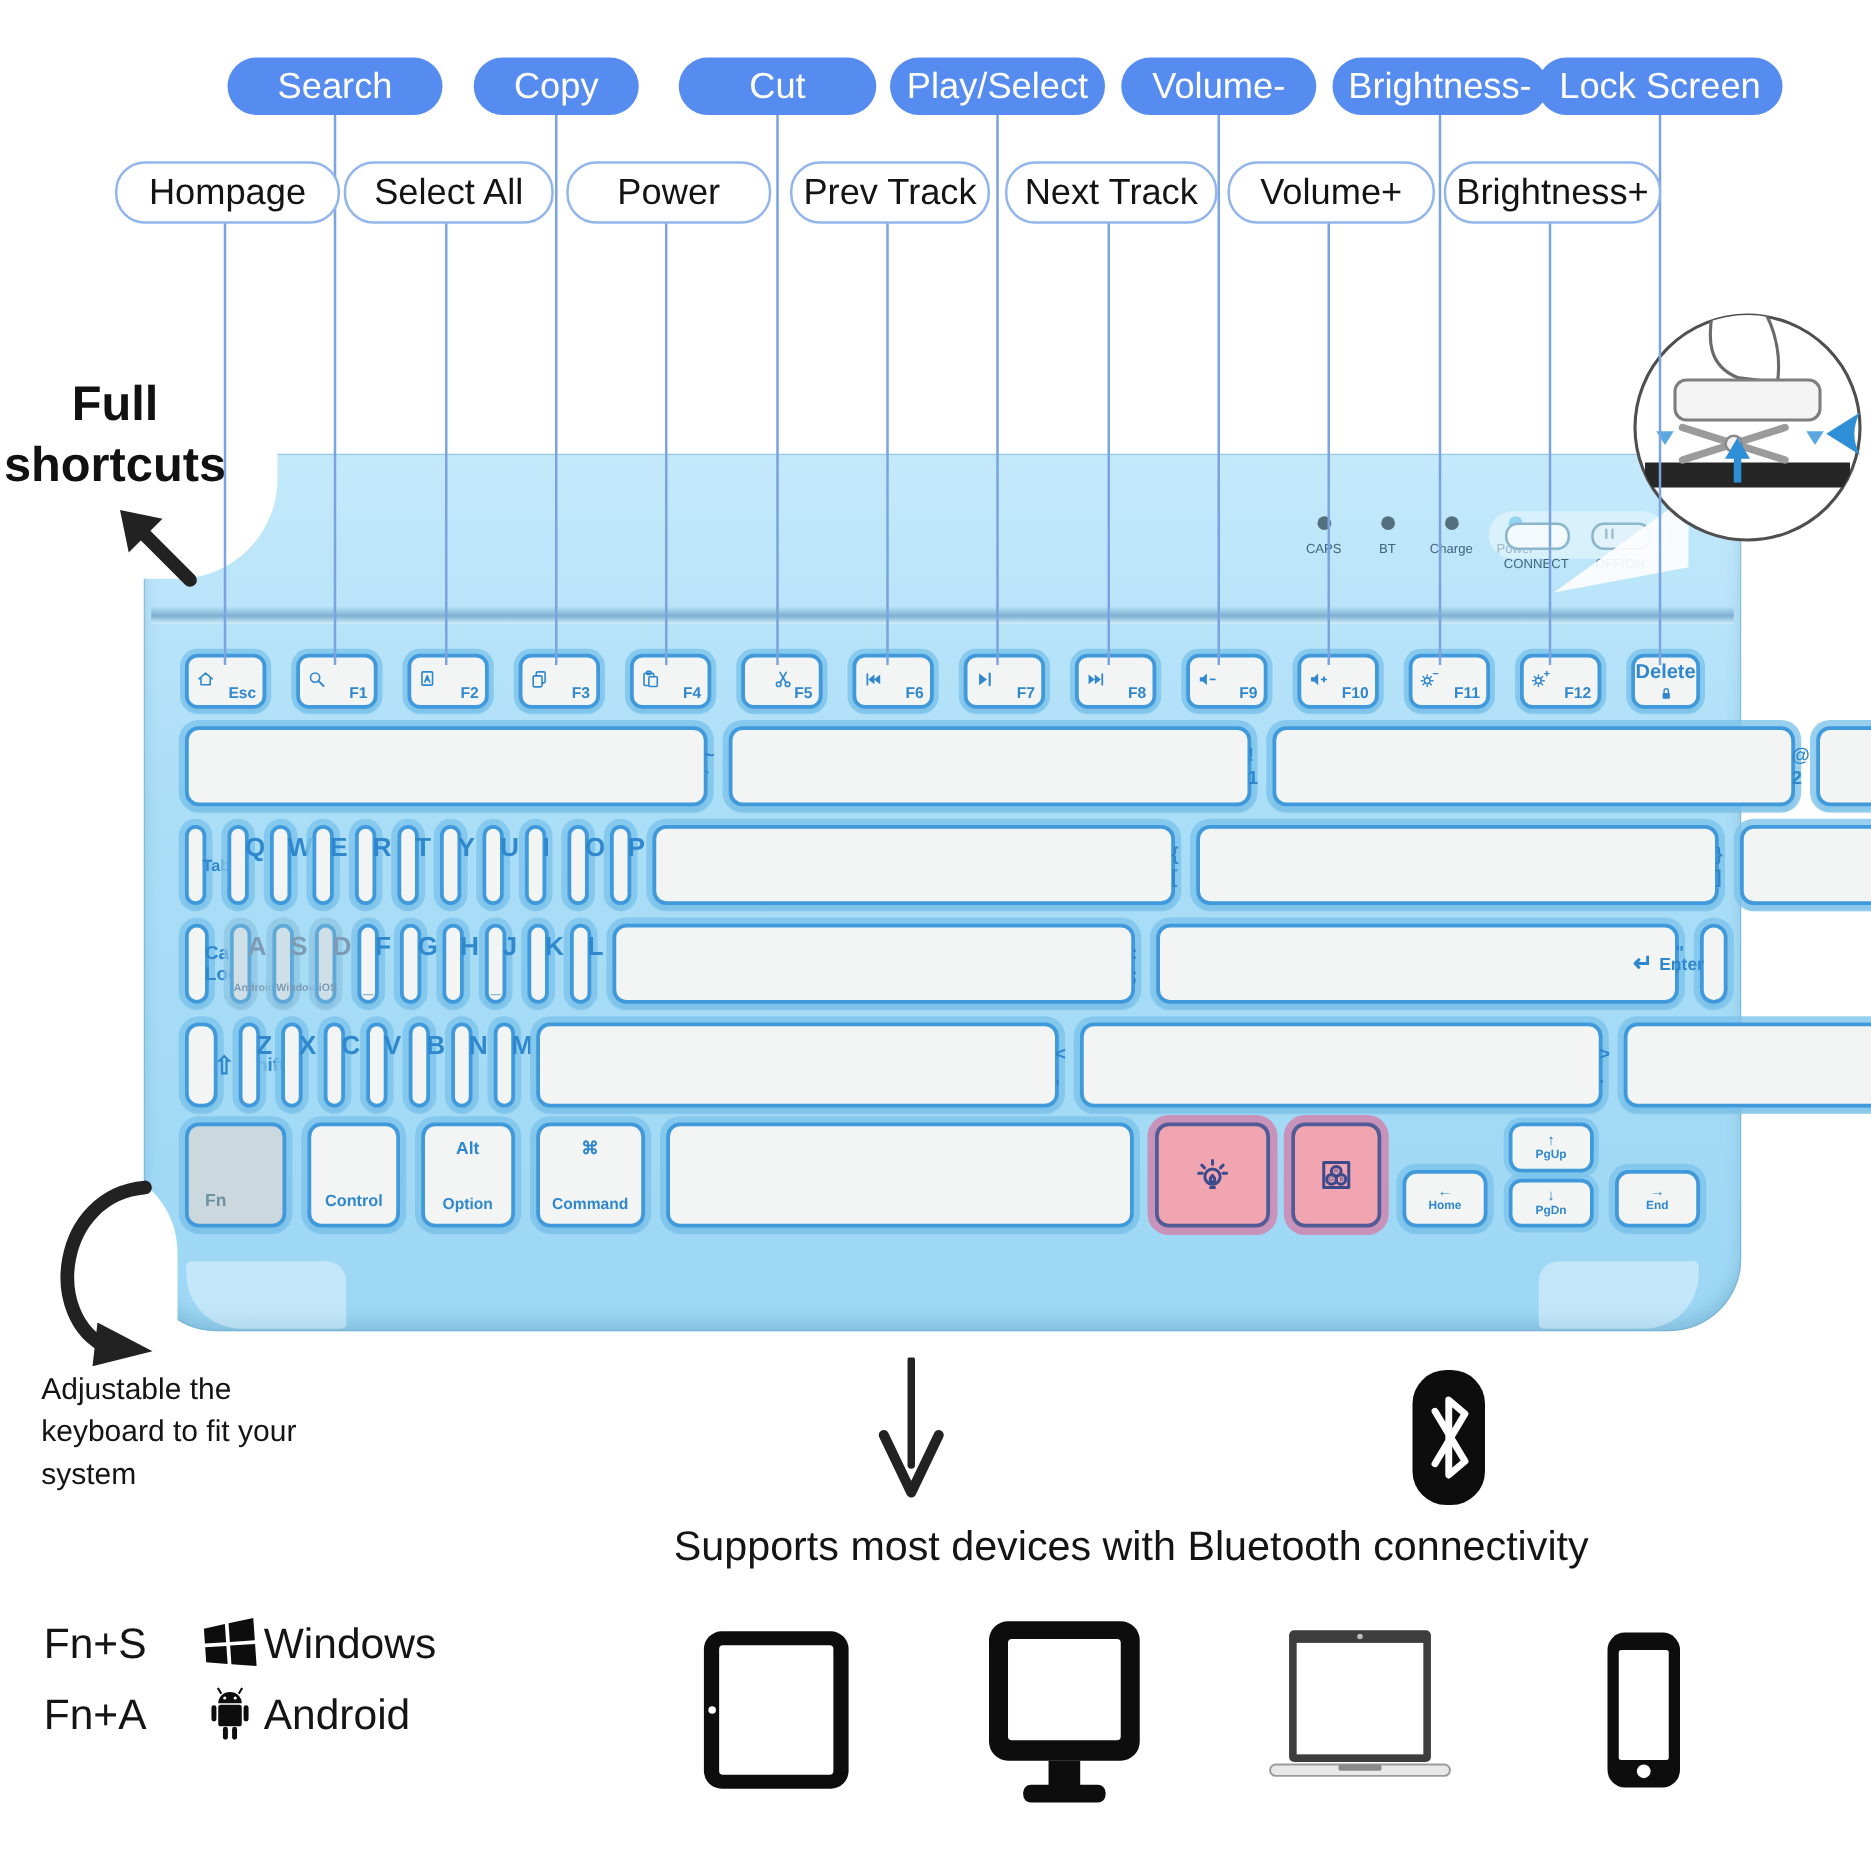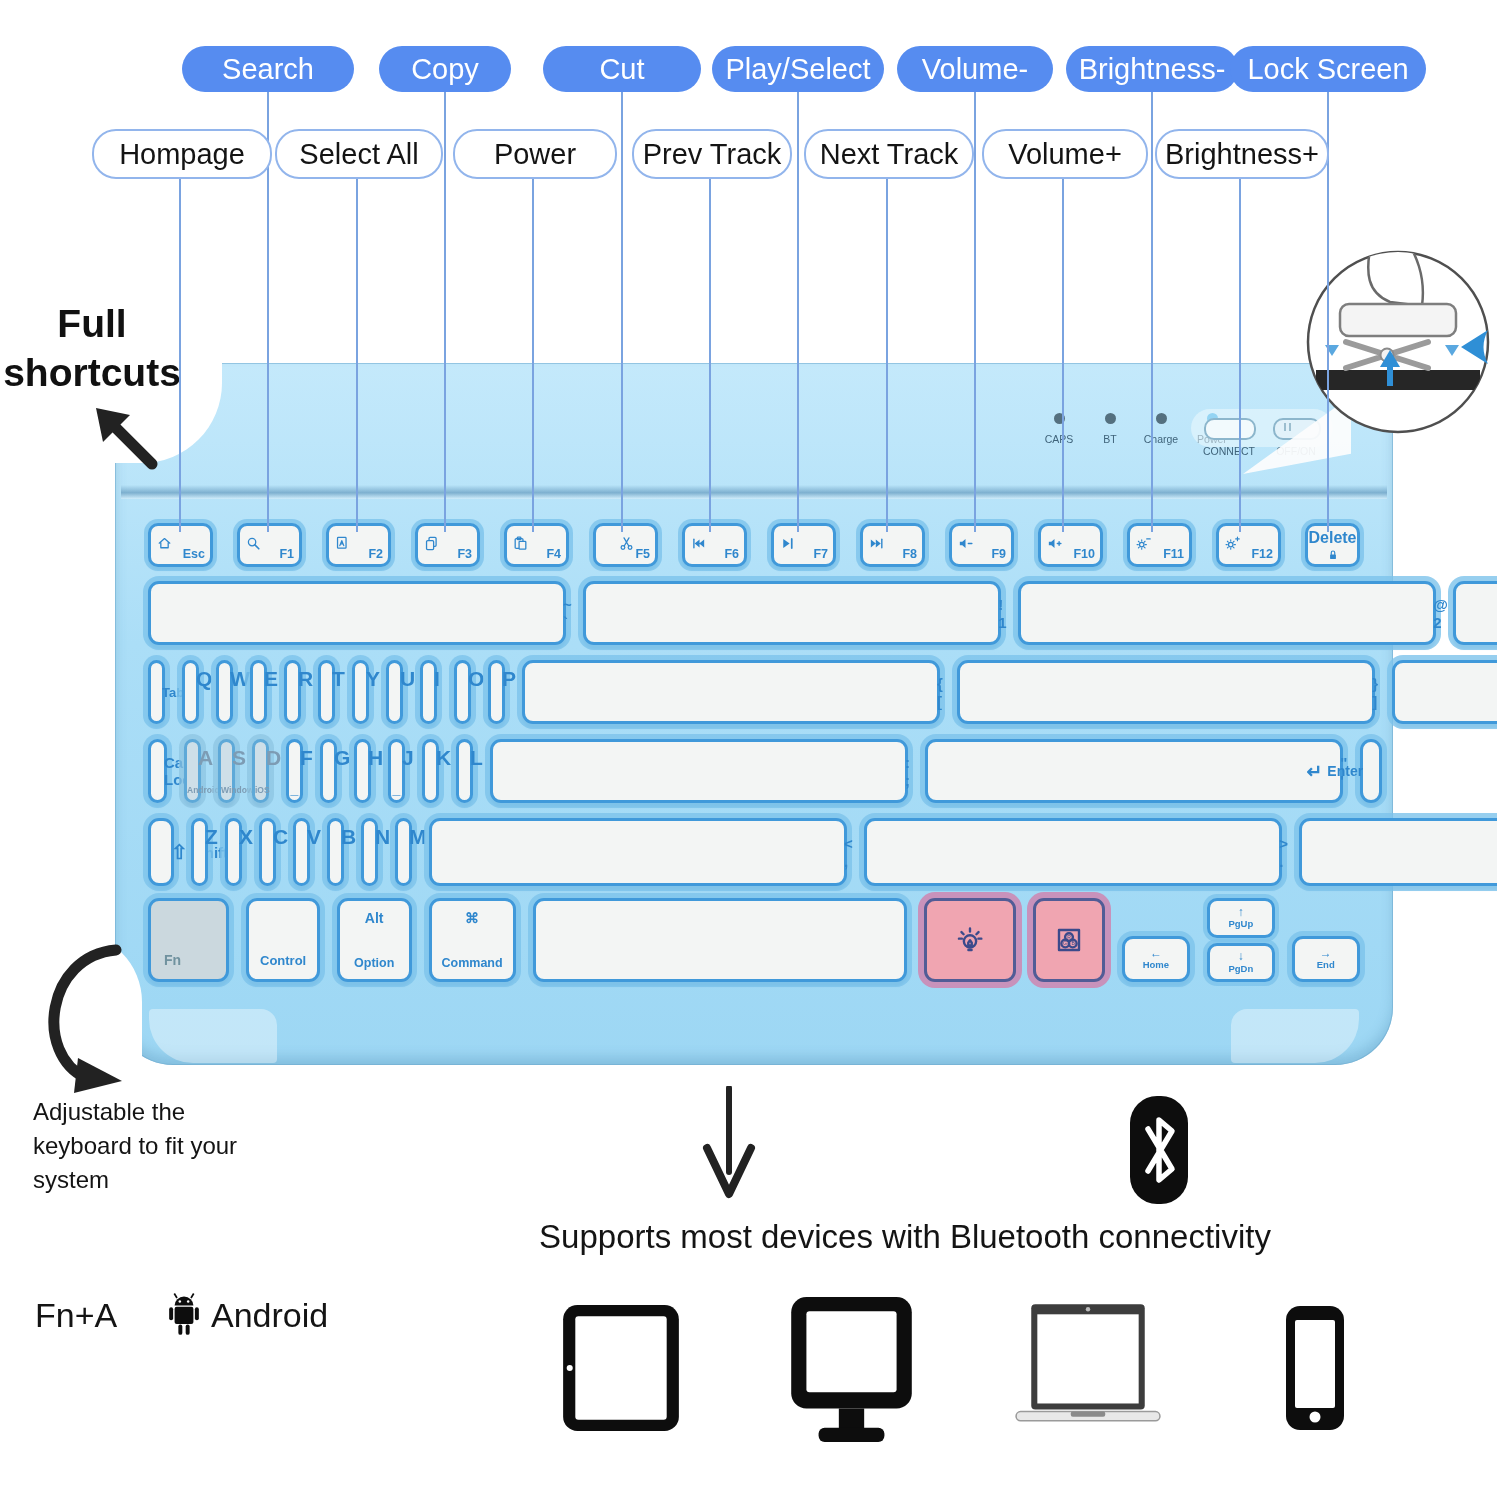--- a/index.html
+++ b/index.html
@@ -553,20 +553,34 @@
 <svg class="annsvg" style="left:697px;top:1086px" width="64" height="120" viewBox="0 0 64 120" data-name="down-arrow-icon">
   <path d="M32 2 V 86" stroke="#222" stroke-width="6" stroke-linecap="round" fill="none"></path>
   <path d="M10 62 L32 108 L54 62" stroke="#222" stroke-width="8" stroke-linecap="round" stroke-linejoin="round" fill="none"></path>
 </svg>
 <svg class="annsvg" style="left:1128px;top:1094px" width="62" height="112" viewBox="0 0 62 112" data-name="bluetooth-icon">
   <rect x="2" y="2" width="58" height="108" rx="27" fill="#0d0d0d"></rect>
   <path d="M20 35 44 75 31 86 31 26 44 37 20 77" fill="none" stroke="#fff" stroke-width="5.5" stroke-linejoin="round" stroke-linecap="round"></path>
 </svg>
 <div class="supports" data-name="bluetooth-support-label">Supports most devices with Bluetooth connectivity</div>
 <div class="fnlist" id="fnlist" data-name="fn-combo-list">
+    <div class="fnrow" data-name="fn-combo-windows">
+      <span class="fncombo">Fn+S</span>
+      <span class="fnicon">
+        <svg class="ki" style="width:44px;height:46px;" viewBox="0 0 44 44" fill="none" stroke="currentColor" stroke-width="1.8" stroke-linecap="round" stroke-linejoin="round" data-name="windows-icon">
+          <g fill="currentColor" stroke="none" transform="rotate(-4 22 22)">
+            <path d="M2 8.5 19 6v14.5H2Z"></path>
+            <path d="M22 5.6 42 2.8v17.7H22Z"></path>
+            <path d="M2 23.5h17V38L2 35.5Z"></path>
+            <path d="M22 23.5h20v17.7L22 38.4Z"></path>
+          </g>
+        </svg>
+      </span>
+      <span class="fnos">Windows</span>
+    </div>
     <div class="fnrow" data-name="fn-combo-android">
       <span class="fncombo">Fn+A</span>
       <span class="fnicon">
         <svg class="ki" style="width:44px;height:46px;" viewBox="0 0 40 44" fill="none" stroke="currentColor" stroke-width="1.8" stroke-linecap="round" stroke-linejoin="round" data-name="android-icon">
           <g fill="currentColor" stroke="none">
             <path d="M12.6 6.2 10 1.8l1.4-.8 2.6 4.3zM27.4 6.2 30 1.8l-1.4-.8-2.6 4.3z"></path>
             <path d="M11 13a9 8.6 0 0 1 18 0Z"></path>
             <rect x="11" y="14.2" width="18" height="16.5" rx="2"></rect>
             <rect x="5.8" y="14.5" width="3.8" height="12.5" rx="1.9"></rect>
             <rect x="30.4" y="14.5" width="3.8" height="12.5" rx="1.9"></rect>

